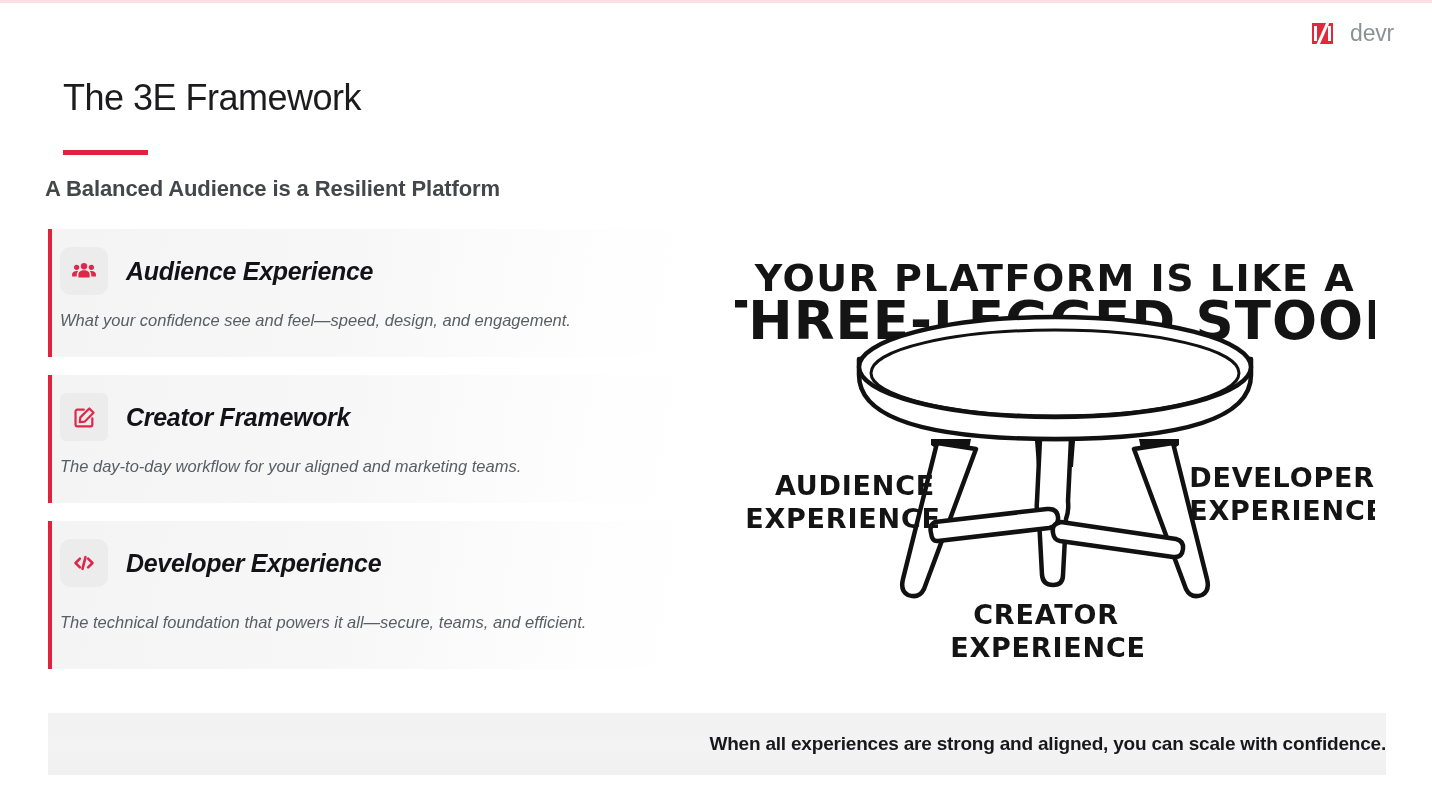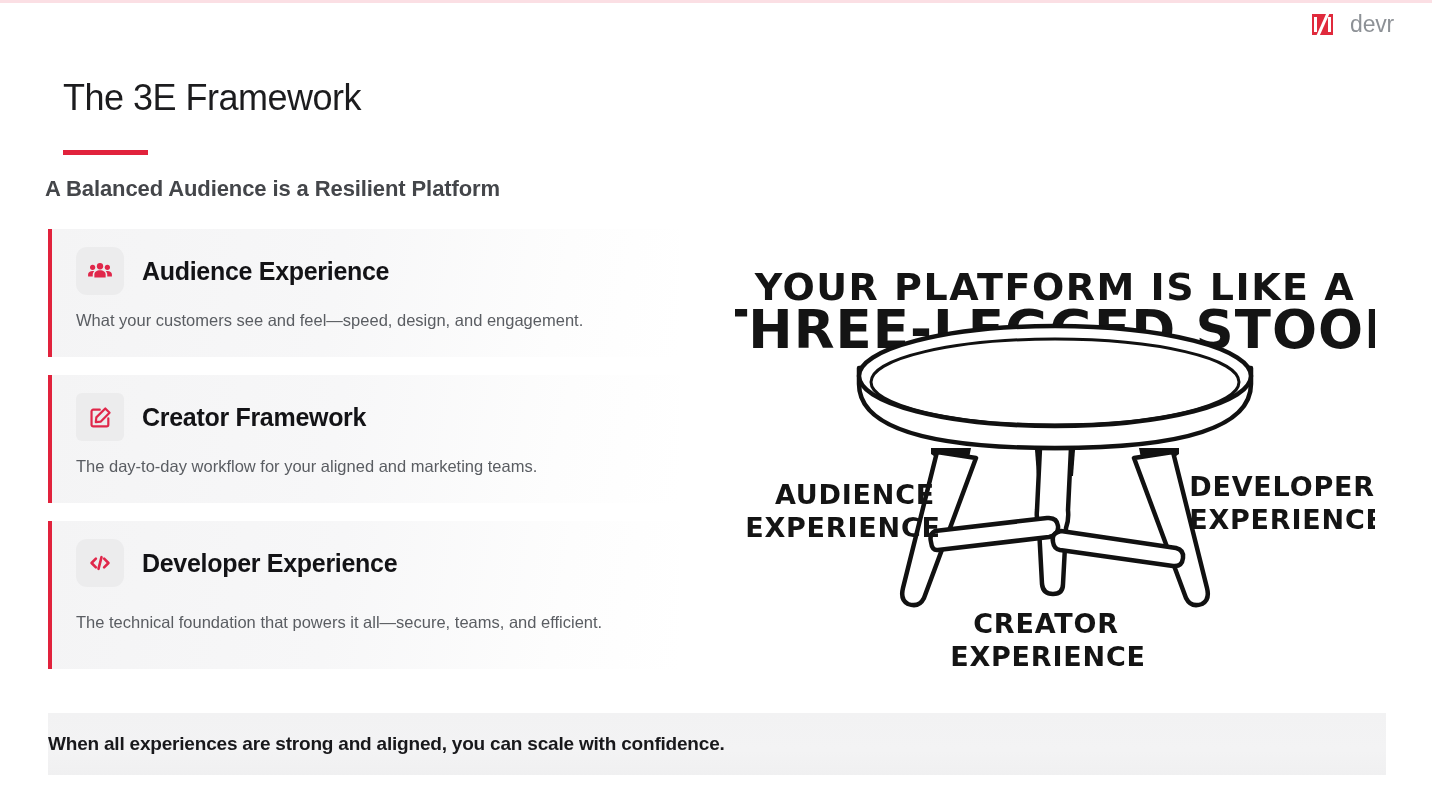--- a/index.html
+++ b/index.html
@@ -16,21 +16,21 @@
     position: relative;
     width: 1432px;
     height: 795px;
     background: #ffffff;
     border-top: 3px solid #fbdfe4;
   }
 
   
   .brand {
     position: absolute;
-    top: 8px;
+    top: 17px;
     right: 38px;
     display: flex;
     align-items: center;
     gap: 17px;
   }
   .brand-mark {
     position: relative;
     width: 21px;
     height: 21px;
     background: #e02a3c;
@@ -97,22 +97,23 @@
   .cards {
     position: absolute;
     left: 48px;
     top: 226px;
     width: 632px;
   }
   .card {
     position: relative;
     border-left: 4px solid #e1223c;
     background: linear-gradient(100deg, #f4f4f5 0%, #f7f7f8 45%, #fdfdfd 80%, #ffffff 100%);
-    padding: 18px 24px 20px 24px;
+    padding: 18px 24px 20px 8px;
     margin-bottom: 18px;
+    font-style: italic;
   }
   .card.card-1 { height: 128px; }
   .card.card-2 { height: 128px; }
   .card.card-3 { height: 148px; }
 
   .card-head {
     display: flex;
     align-items: center;
     gap: 18px;
     height: 48px;
@@ -149,34 +150,34 @@
   
   .footer-banner {
     position: absolute;
     left: 48px;
     top: 710px;
     width: 1338px;
     height: 62px;
     background: linear-gradient(180deg, #f2f2f3 0%, #f3f3f4 60%, #f0f0f1 100%);
     display: flex;
     align-items: center;
-    justify-content: flex-start;
+    justify-content: flex-end;
   }
   .footer-text {
     font-size: 19px;
     font-weight: bold;
     color: #18181b;
     letter-spacing: -0.2px;
   }
 
   
   .illustration {
     position: absolute;
     left: 735px;
-    top: 249px;
+    top: 240px;
     width: 640px;
     height: 425px;
   }
   .illustration svg { display: block; width: 100%; height: 100%; }
 
   .hand-top, .hand-main, .hand-label {
     font-family: "DejaVu Sans", sans-serif;
     font-weight: bold;
     fill: #141414;
   }
@@ -208,21 +209,21 @@
             <circle cx="12" cy="7.6" r="2.9"></circle>
             <circle cx="5.2" cy="8.6" r="2.4"></circle>
             <circle cx="18.8" cy="8.6" r="2.4"></circle>
             <path d="M12 11.4c-3.1 0-5.2 1.7-5.2 3.9V18h10.4v-2.7c0-2.2-2.1-3.9-5.2-3.9z"></path>
             <path d="M5.2 12c-2.4 0-4.2 1.3-4.2 3V17h4.3v-1.7c0-1.2.5-2.3 1.4-3.1-.5-.14-1-.2-1.5-.2z"></path>
             <path d="M18.8 12c-.5 0-1 .06-1.5.2.9.8 1.4 1.9 1.4 3.1V17H23v-2c0-1.7-1.8-3-4.2-3z"></path>
           </svg>
         </span>
         <span class="card-title">Audience Experience</span>
       </div>
-      <div class="card-desc">What your customers see and feel—speed, design, and engagement.</div>
+      <div class="card-desc">What your confidence see and feel—speed, design, and engagement.</div>
     </div>
 
     <div class="card card-2">
       <div class="card-head">
         <span class="card-icon">
           <svg width="25" height="25" viewBox="0 0 24 24" fill="none" stroke="currentColor" stroke-width="2.1" stroke-linecap="round" stroke-linejoin="round" aria-hidden="true">
             <path d="M19.5 12.8V19a1.6 1.6 0 0 1-1.6 1.6H5a1.6 1.6 0 0 1-1.6-1.6V6.1A1.6 1.6 0 0 1 5 4.5h6.3"></path>
             <path d="M16.6 3.3l4.1 4.1-8.6 8.6-4.6.5.5-4.6z"></path>
           </svg>
         </span>

